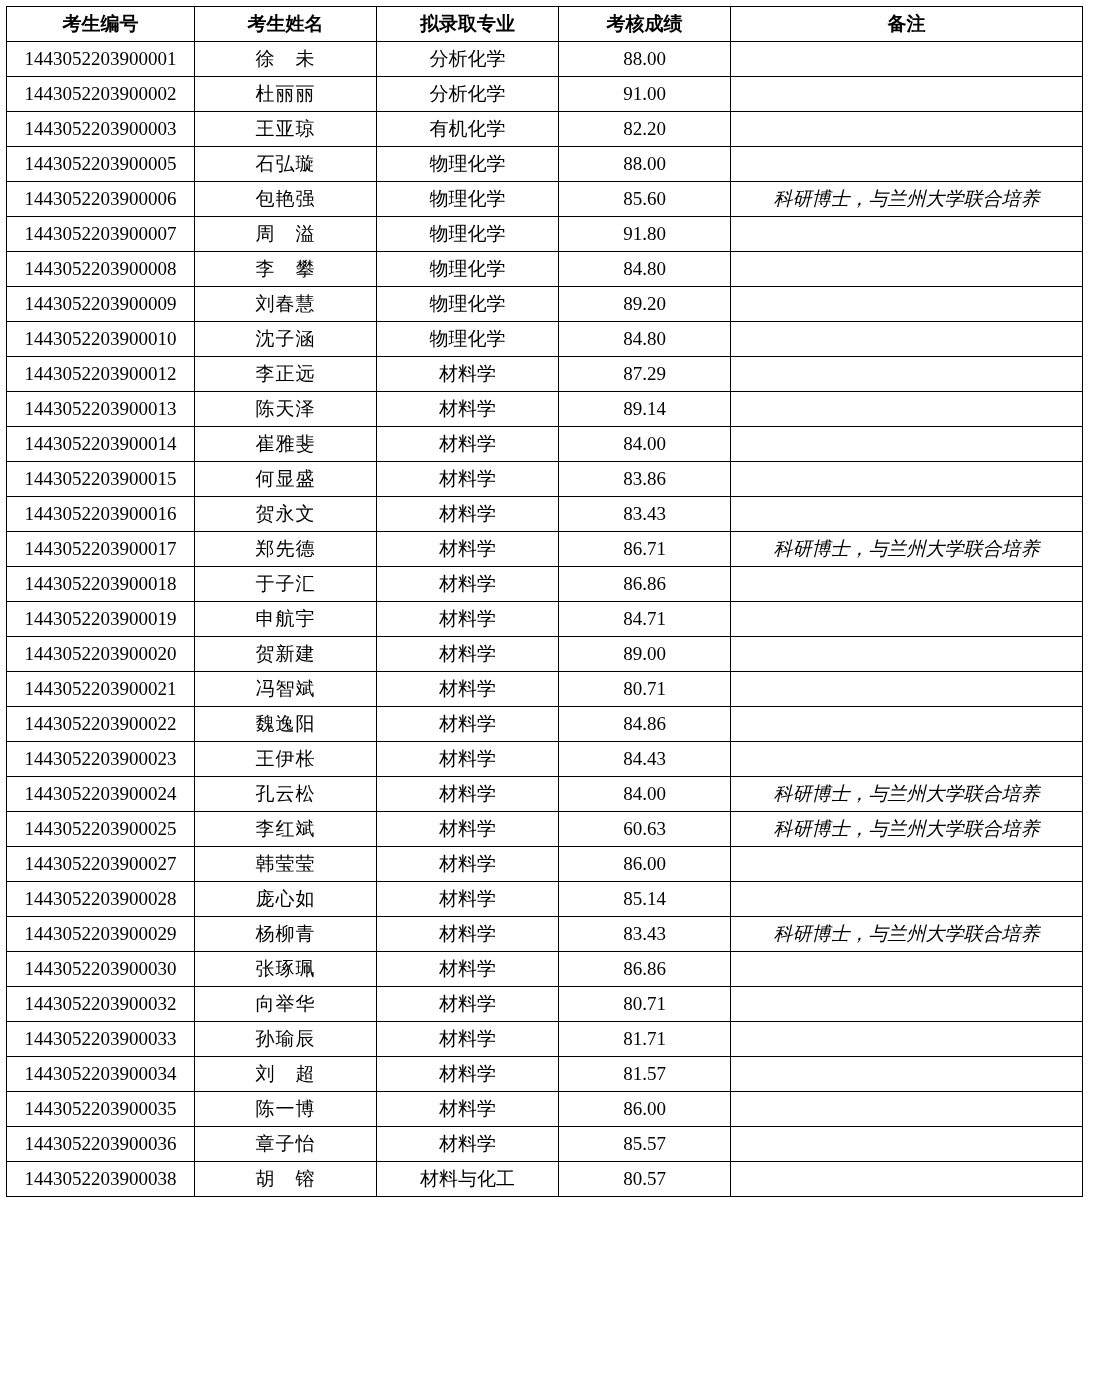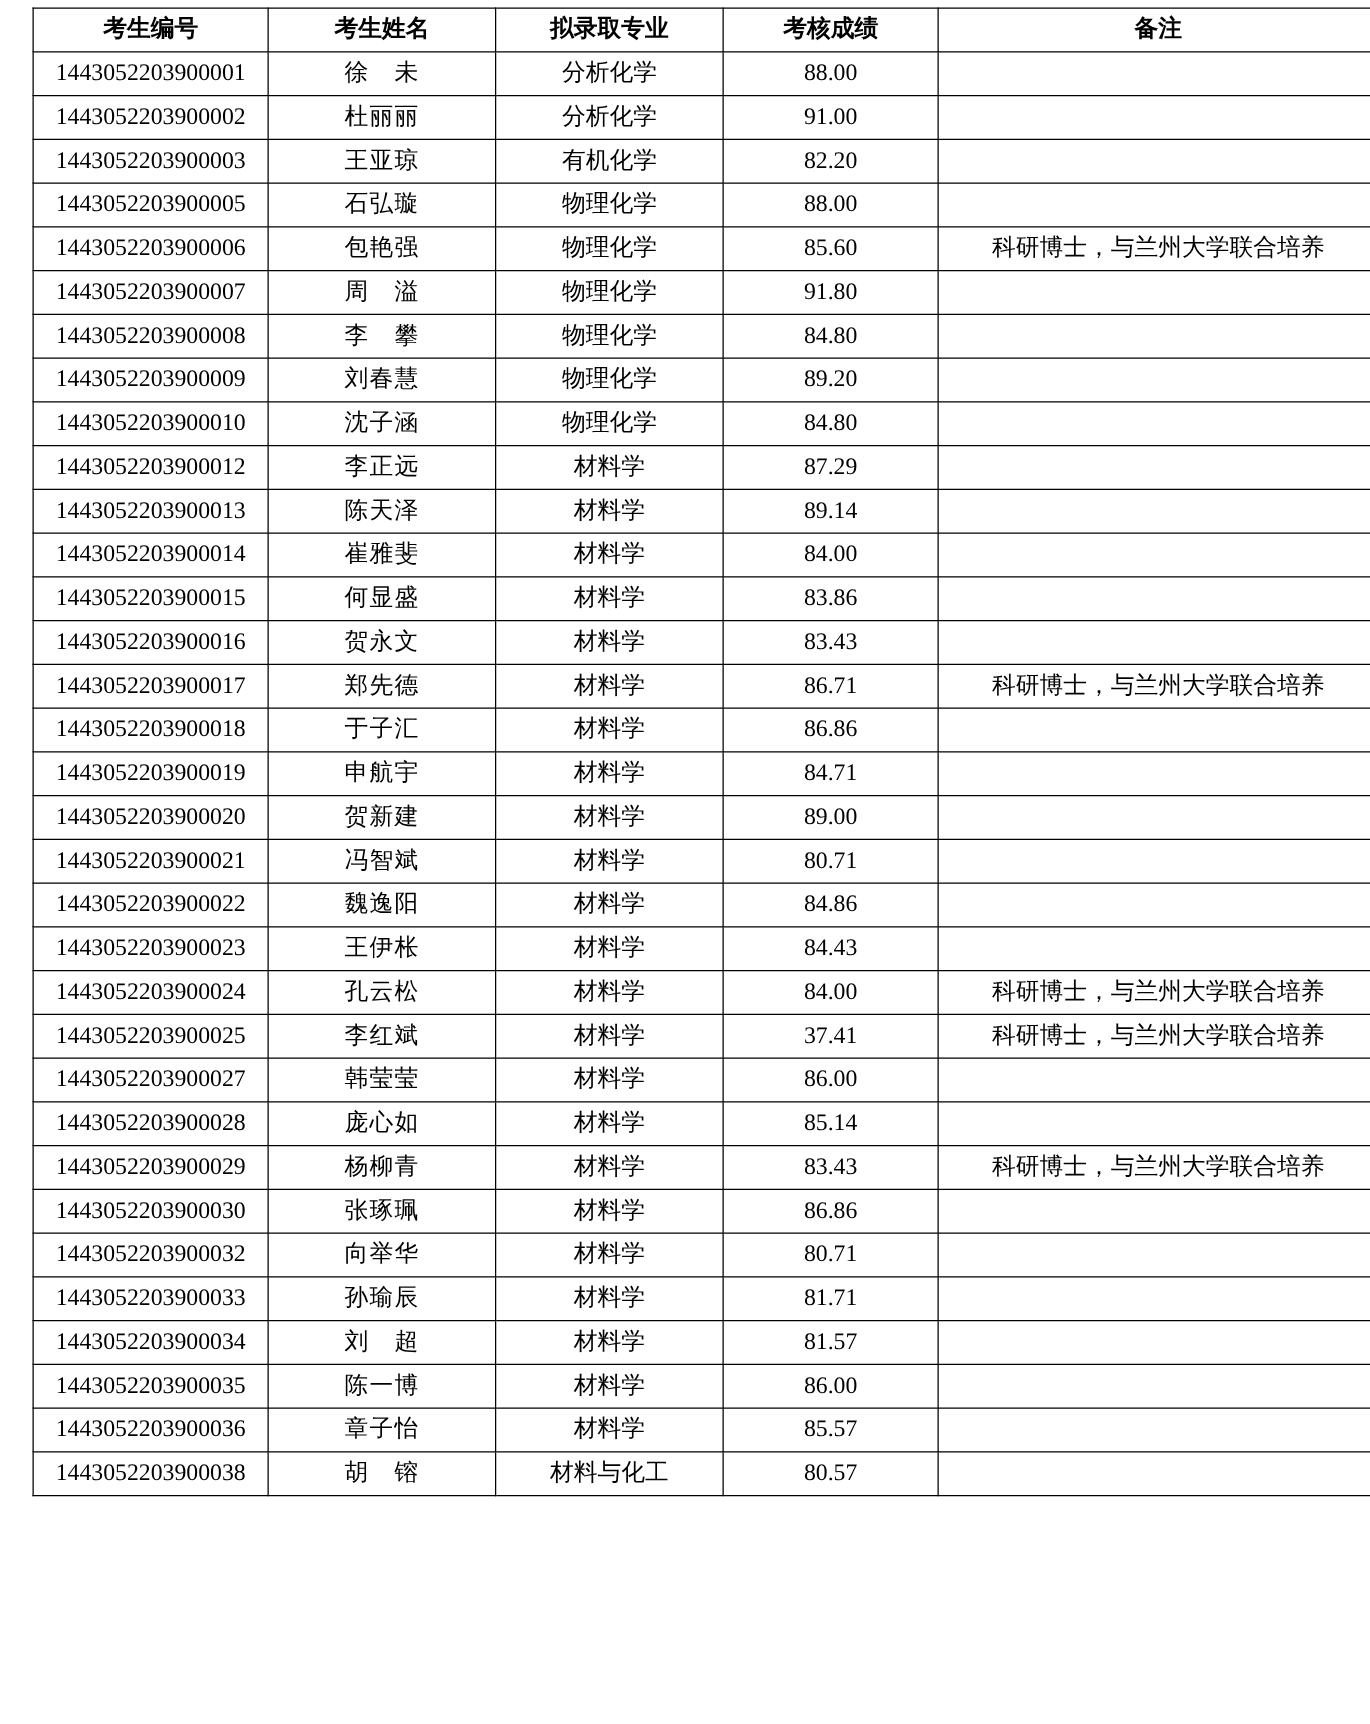--- a/index.html
+++ b/index.html
@@ -10,21 +10,21 @@
   body {
     width: 1096px;
     height: 1379px;
     font-family: "Liberation Serif", "DejaVu Serif", serif;
     color: #000000;
   }
   .page {
     width: 1096px;
     height: 1379px;
     box-sizing: border-box;
-    padding: 6px 10px 0 26px;
+    padding: 6px 10px 0 6px;
   }
   table.roster {
     border-collapse: collapse;
     width: 1076px;
     table-layout: fixed;
   }
   table.roster th,
   table.roster td {
     border: 1px solid #000000;
     height: 34px;
@@ -43,21 +43,21 @@
   col.c-id    { width: 188px; }
   col.c-name  { width: 182px; }
   col.c-major { width: 182px; }
   col.c-score { width: 172px; }
   col.c-note  { width: 352px; }
 
   td.id-cell    { font-size: 19px; letter-spacing: 0px; }
   td.name-cell  { font-size: 19px; letter-spacing: 1px; }
   td.major-cell { font-size: 19px; }
   td.score-cell { font-size: 19px; }
-  td.note-cell  { font-size: 19px; }
+  td.note-cell  { font-size: 19px; font-style: italic; }
 </style>
 </head>
 <body>
 
 <div class="page">
   <table class="roster">
     <colgroup>
       <col class="c-id">
       <col class="c-name">
       <col class="c-major">
@@ -225,21 +225,21 @@
           <td class="id-cell">1443052203900024</td>
           <td class="name-cell">孔云松</td>
           <td class="major-cell">材料学</td>
           <td class="score-cell">84.00</td>
           <td class="note-cell">科研博士，与兰州大学联合培养</td>
         </tr>
         <tr>
           <td class="id-cell">1443052203900025</td>
           <td class="name-cell">李红斌</td>
           <td class="major-cell">材料学</td>
-          <td class="score-cell">37.41</td>
+          <td class="score-cell">60.63</td>
           <td class="note-cell">科研博士，与兰州大学联合培养</td>
         </tr>
         <tr>
           <td class="id-cell">1443052203900027</td>
           <td class="name-cell">韩莹莹</td>
           <td class="major-cell">材料学</td>
           <td class="score-cell">86.00</td>
           <td class="note-cell"></td>
         </tr>
         <tr>

